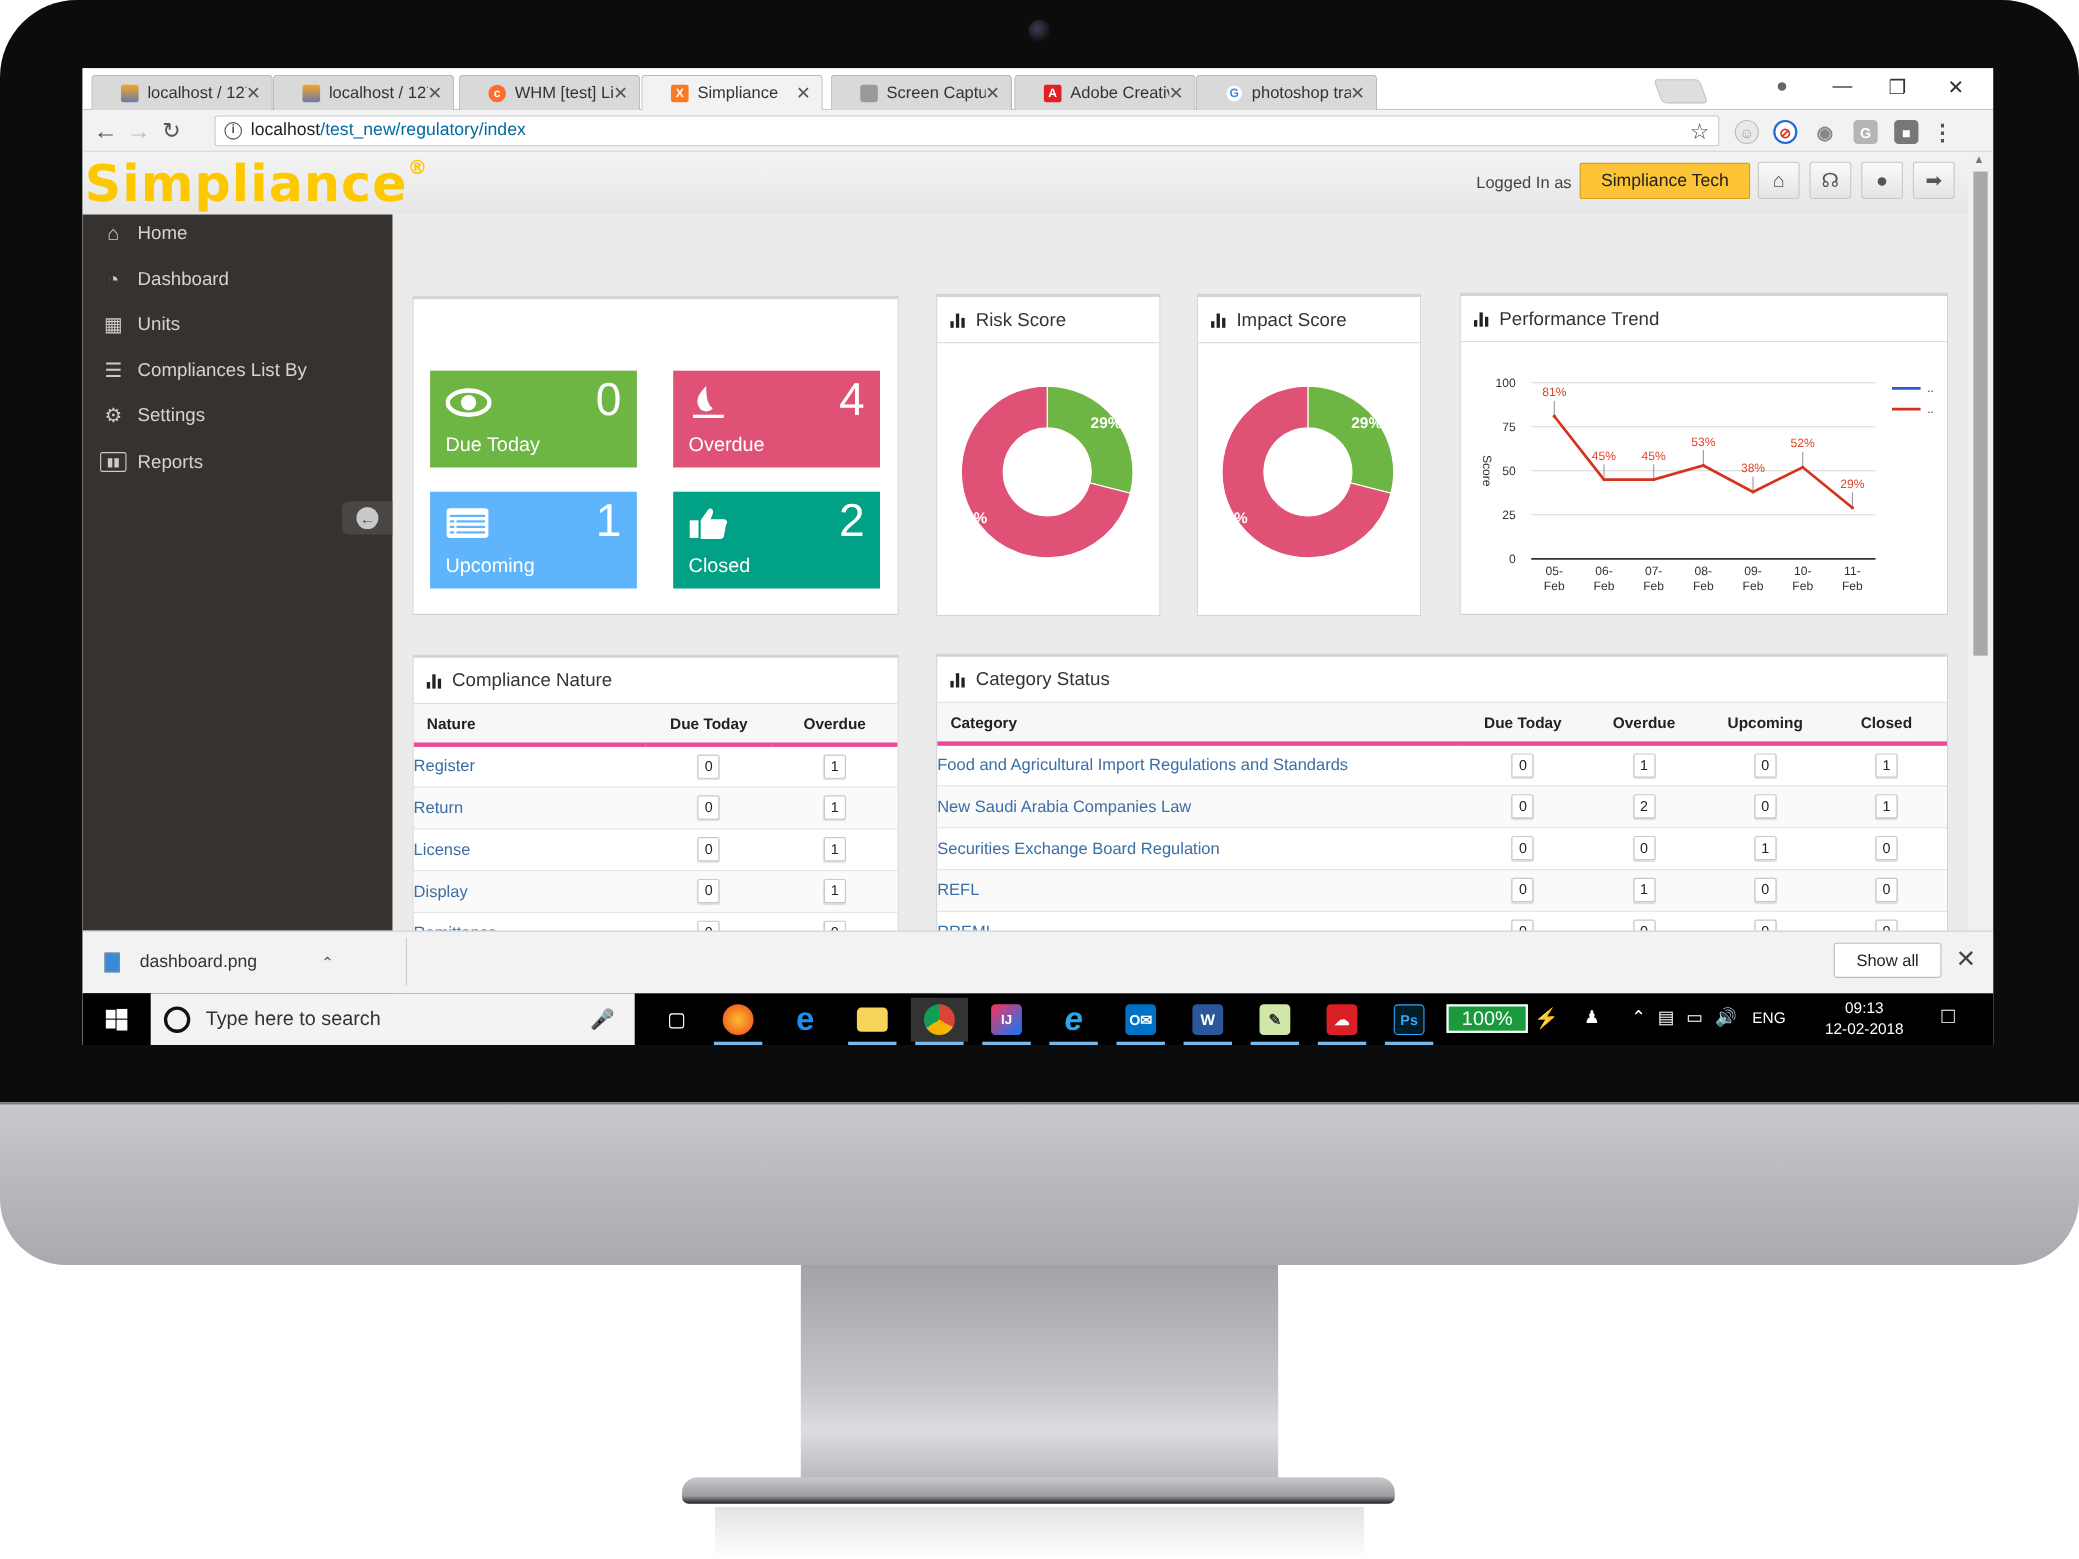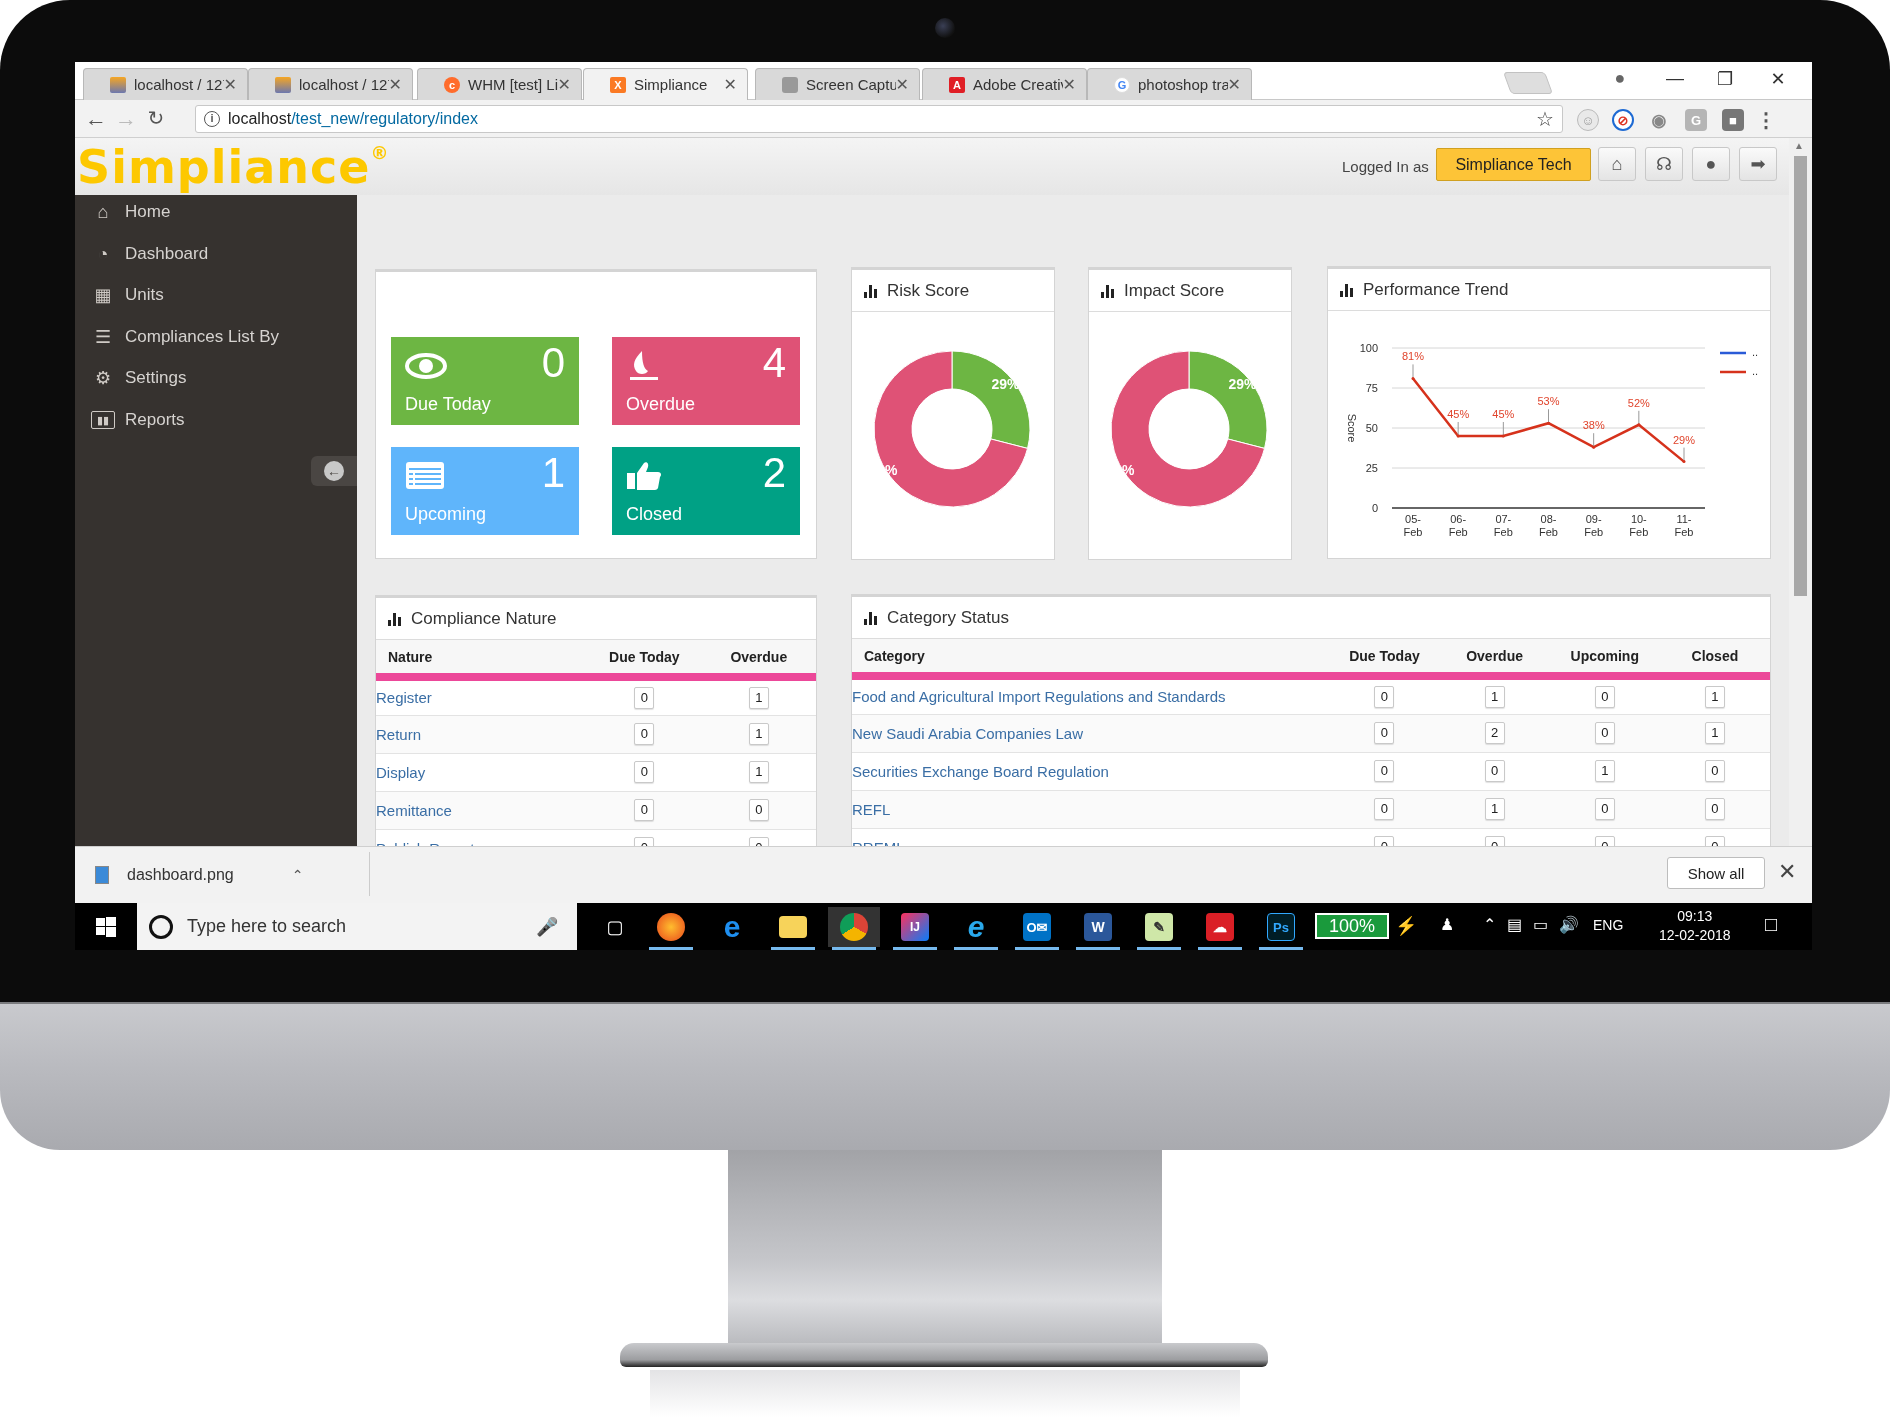--- a/index.html
+++ b/index.html
@@ -64,21 +64,21 @@
   .bars { display:inline-flex; align-items:flex-end; gap: 2px; height: 14px; margin-right: 10px; }
   .bars i { display:block; width: 3px; background: #222; }
   .bars i:nth-child(1){height:6px} .bars i:nth-child(2){height:13px} .bars i:nth-child(3){height:9px}
 
   .tile { position: absolute; width: 188px; height: 88px; color: #fff; }
   .tile .tnum { position: absolute; right: 14px; top: 2px; font-size: 42px; }
   .tile .tlabel { position: absolute; left: 14px; bottom: 10px; font-size: 18px; }
   .tile .ticon { position: absolute; left: 14px; top: 14px; width: 42px; height: 30px; }
 
   table { border-collapse: collapse; width: 100%; font-size: 15px; }
-  th { font-weight: bold; color: #222; background: #f7f7f7; height: 37px; border-bottom: 8px solid #ec4899; font-size: 14px; }
+  th { font-weight: bold; color: #222; background: #f7f7f7; height: 37px; border-bottom: 4px solid #ec4899; font-size: 14px; }
   td { height: 38px; border-bottom: 1px solid #e3e3e3; }
   tr:nth-child(even) td { background: #fafafa; }
   td.lnk { color: #3a6ea5; }
   th.l { text-align: left; padding-left: 12px; }
   .cnt { display:inline-block; min-width: 20px; height: 22px; border: 1px solid #c9c9c9; border-radius: 2px; font-size: 13px; line-height: 20px; text-align:center; background:#fff; box-shadow: 0 1px 1px rgba(0,0,0,0.12); color:#222; }
   td.c { text-align: center; }
 
   
   .shelf { position: absolute; left: 0; top: 784px; width: 1737px; height: 57px; background: #f2f2f2; border-top: 1px solid #cfcfcf; }
   .dl-item { position: absolute; left: 20px; top: 12px; height: 32px; display:flex; align-items:center; font-size: 16px; color: #333; }
@@ -398,20 +398,25 @@
                 <td class="lnk">Register</td>
                 <td class="c"><span class="cnt">0</span></td>
                 <td class="c"><span class="cnt">1</span></td>
               </tr>
               <tr>
                 <td class="lnk">Return</td>
                 <td class="c"><span class="cnt">0</span></td>
                 <td class="c"><span class="cnt">1</span></td>
               </tr>
               <tr>
+                <td class="lnk">License</td>
+                <td class="c"><span class="cnt">0</span></td>
+                <td class="c"><span class="cnt">1</span></td>
+              </tr>
+              <tr>
                 <td class="lnk">Display</td>
                 <td class="c"><span class="cnt">0</span></td>
                 <td class="c"><span class="cnt">1</span></td>
               </tr>
               <tr>
                 <td class="lnk">Remittance</td>
                 <td class="c"><span class="cnt">0</span></td>
                 <td class="c"><span class="cnt">0</span></td>
               </tr>
               <tr>

